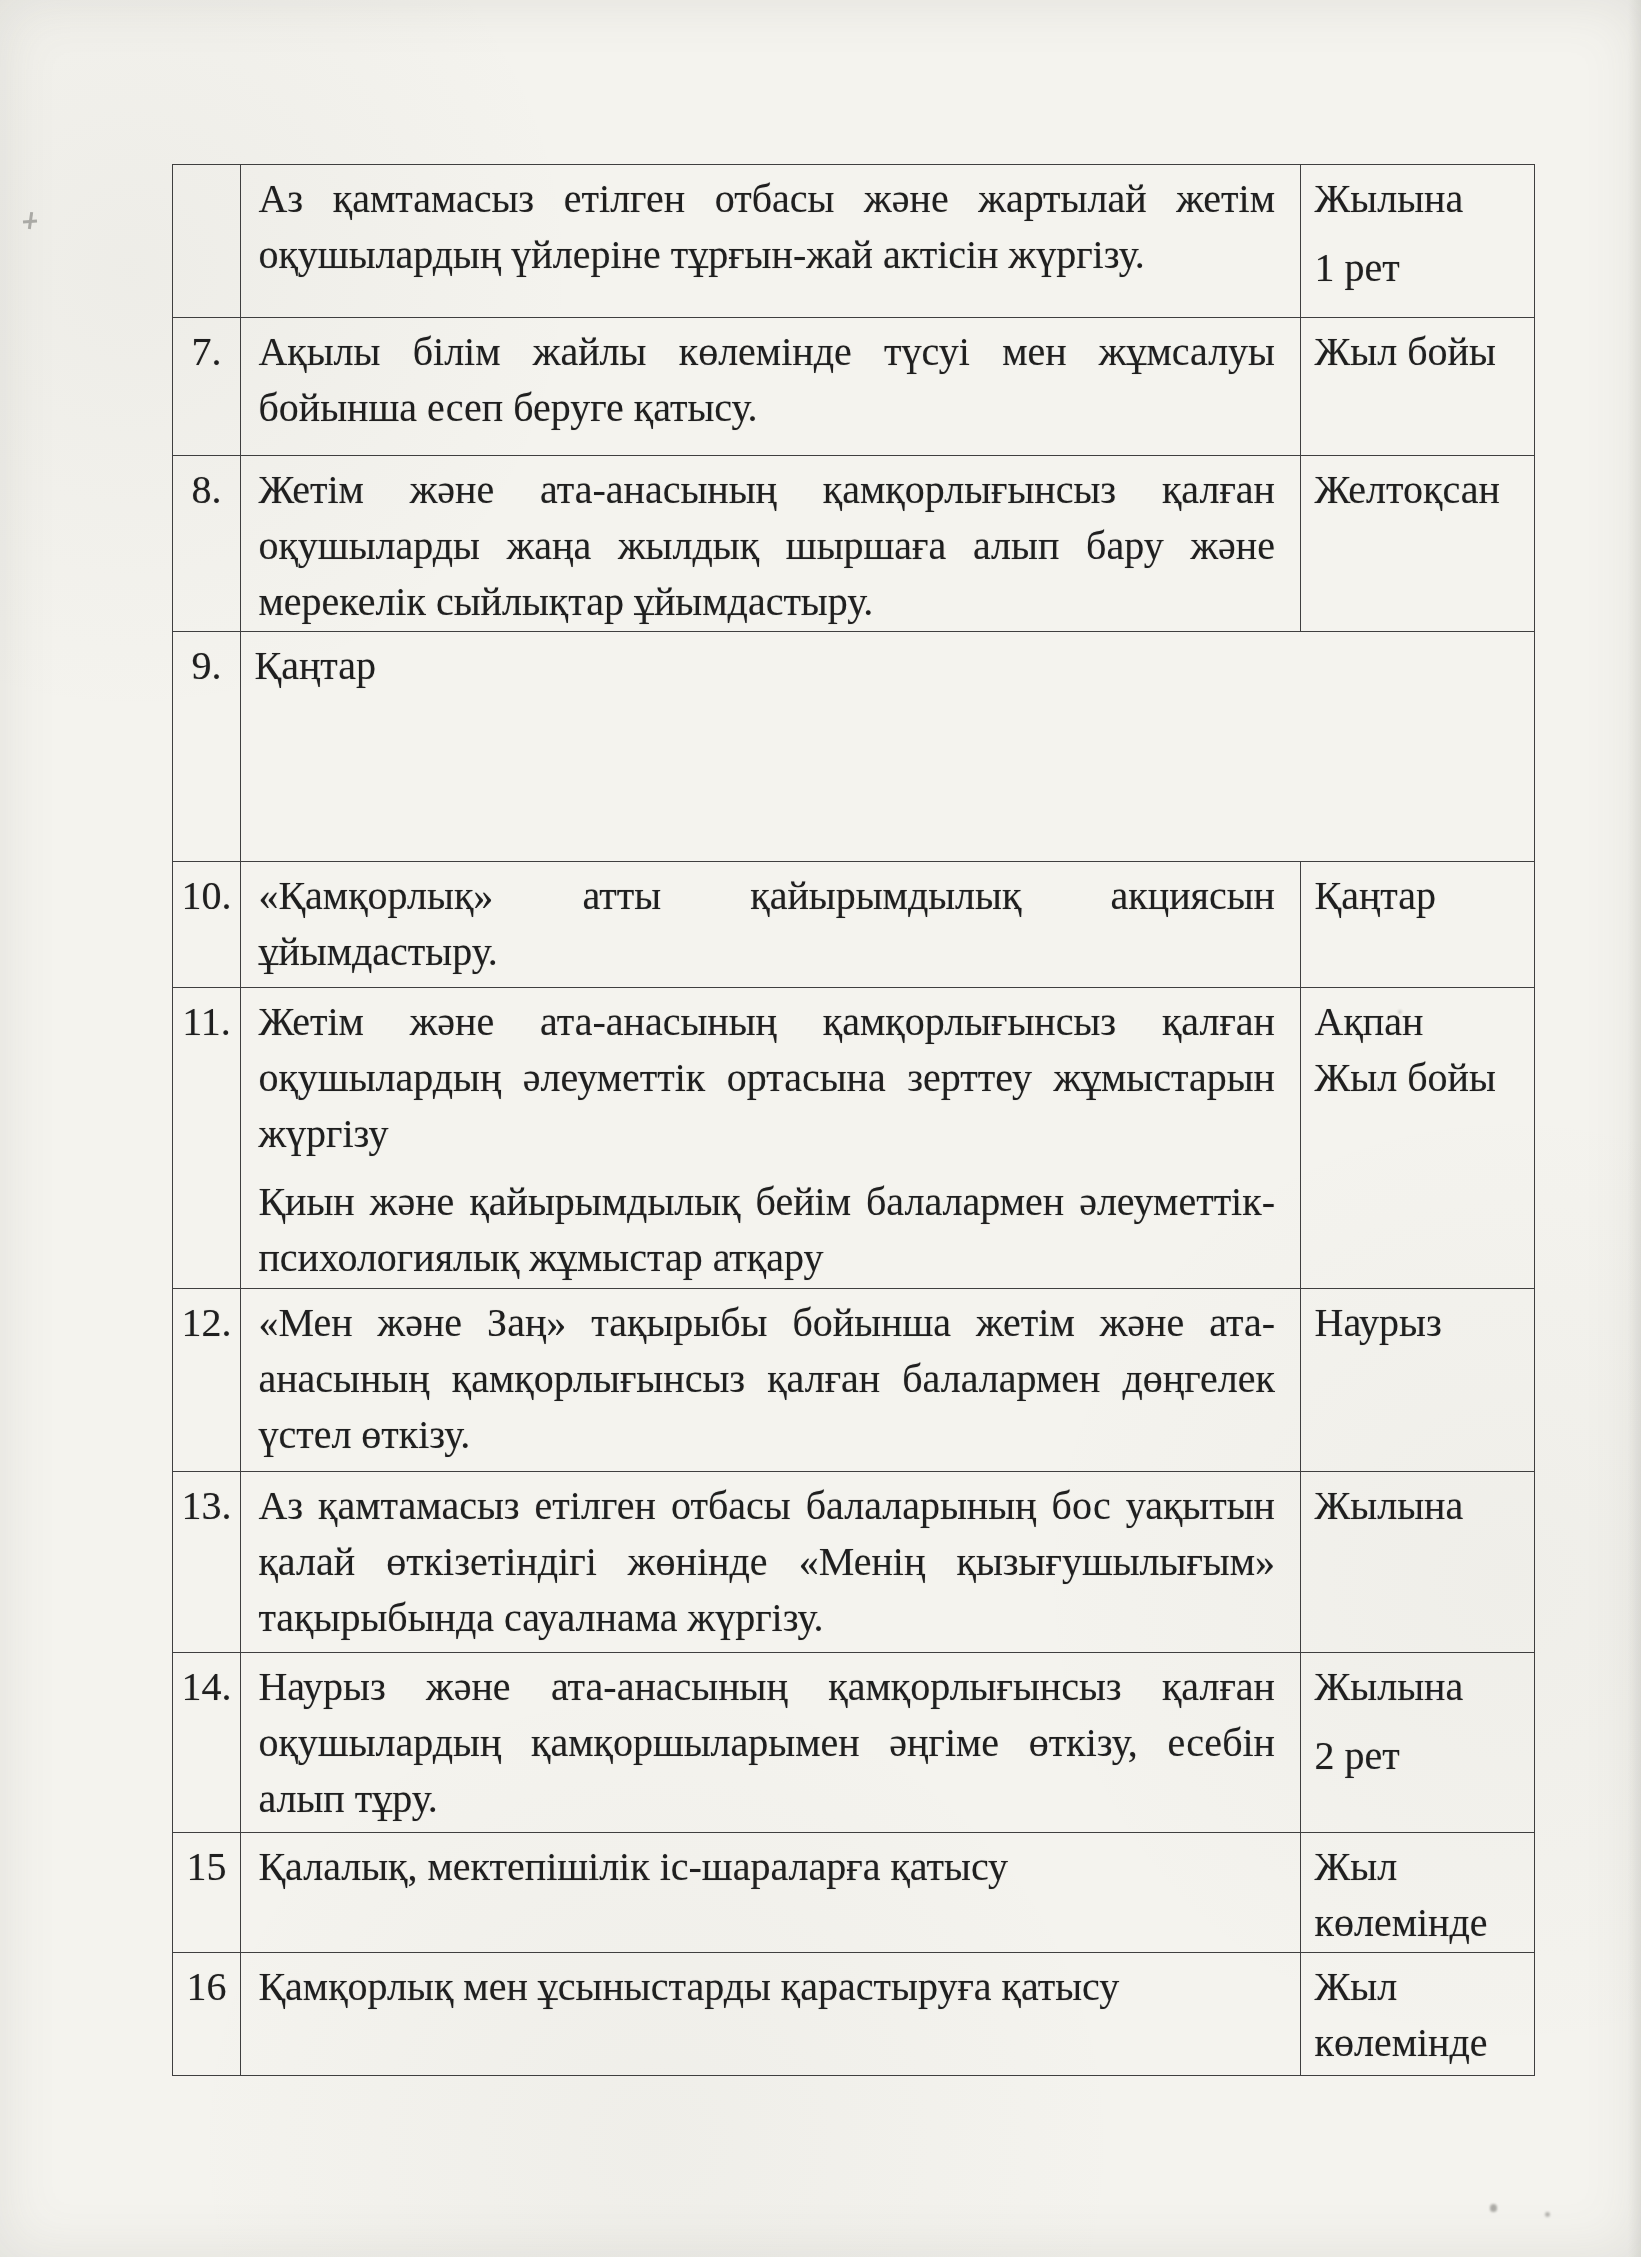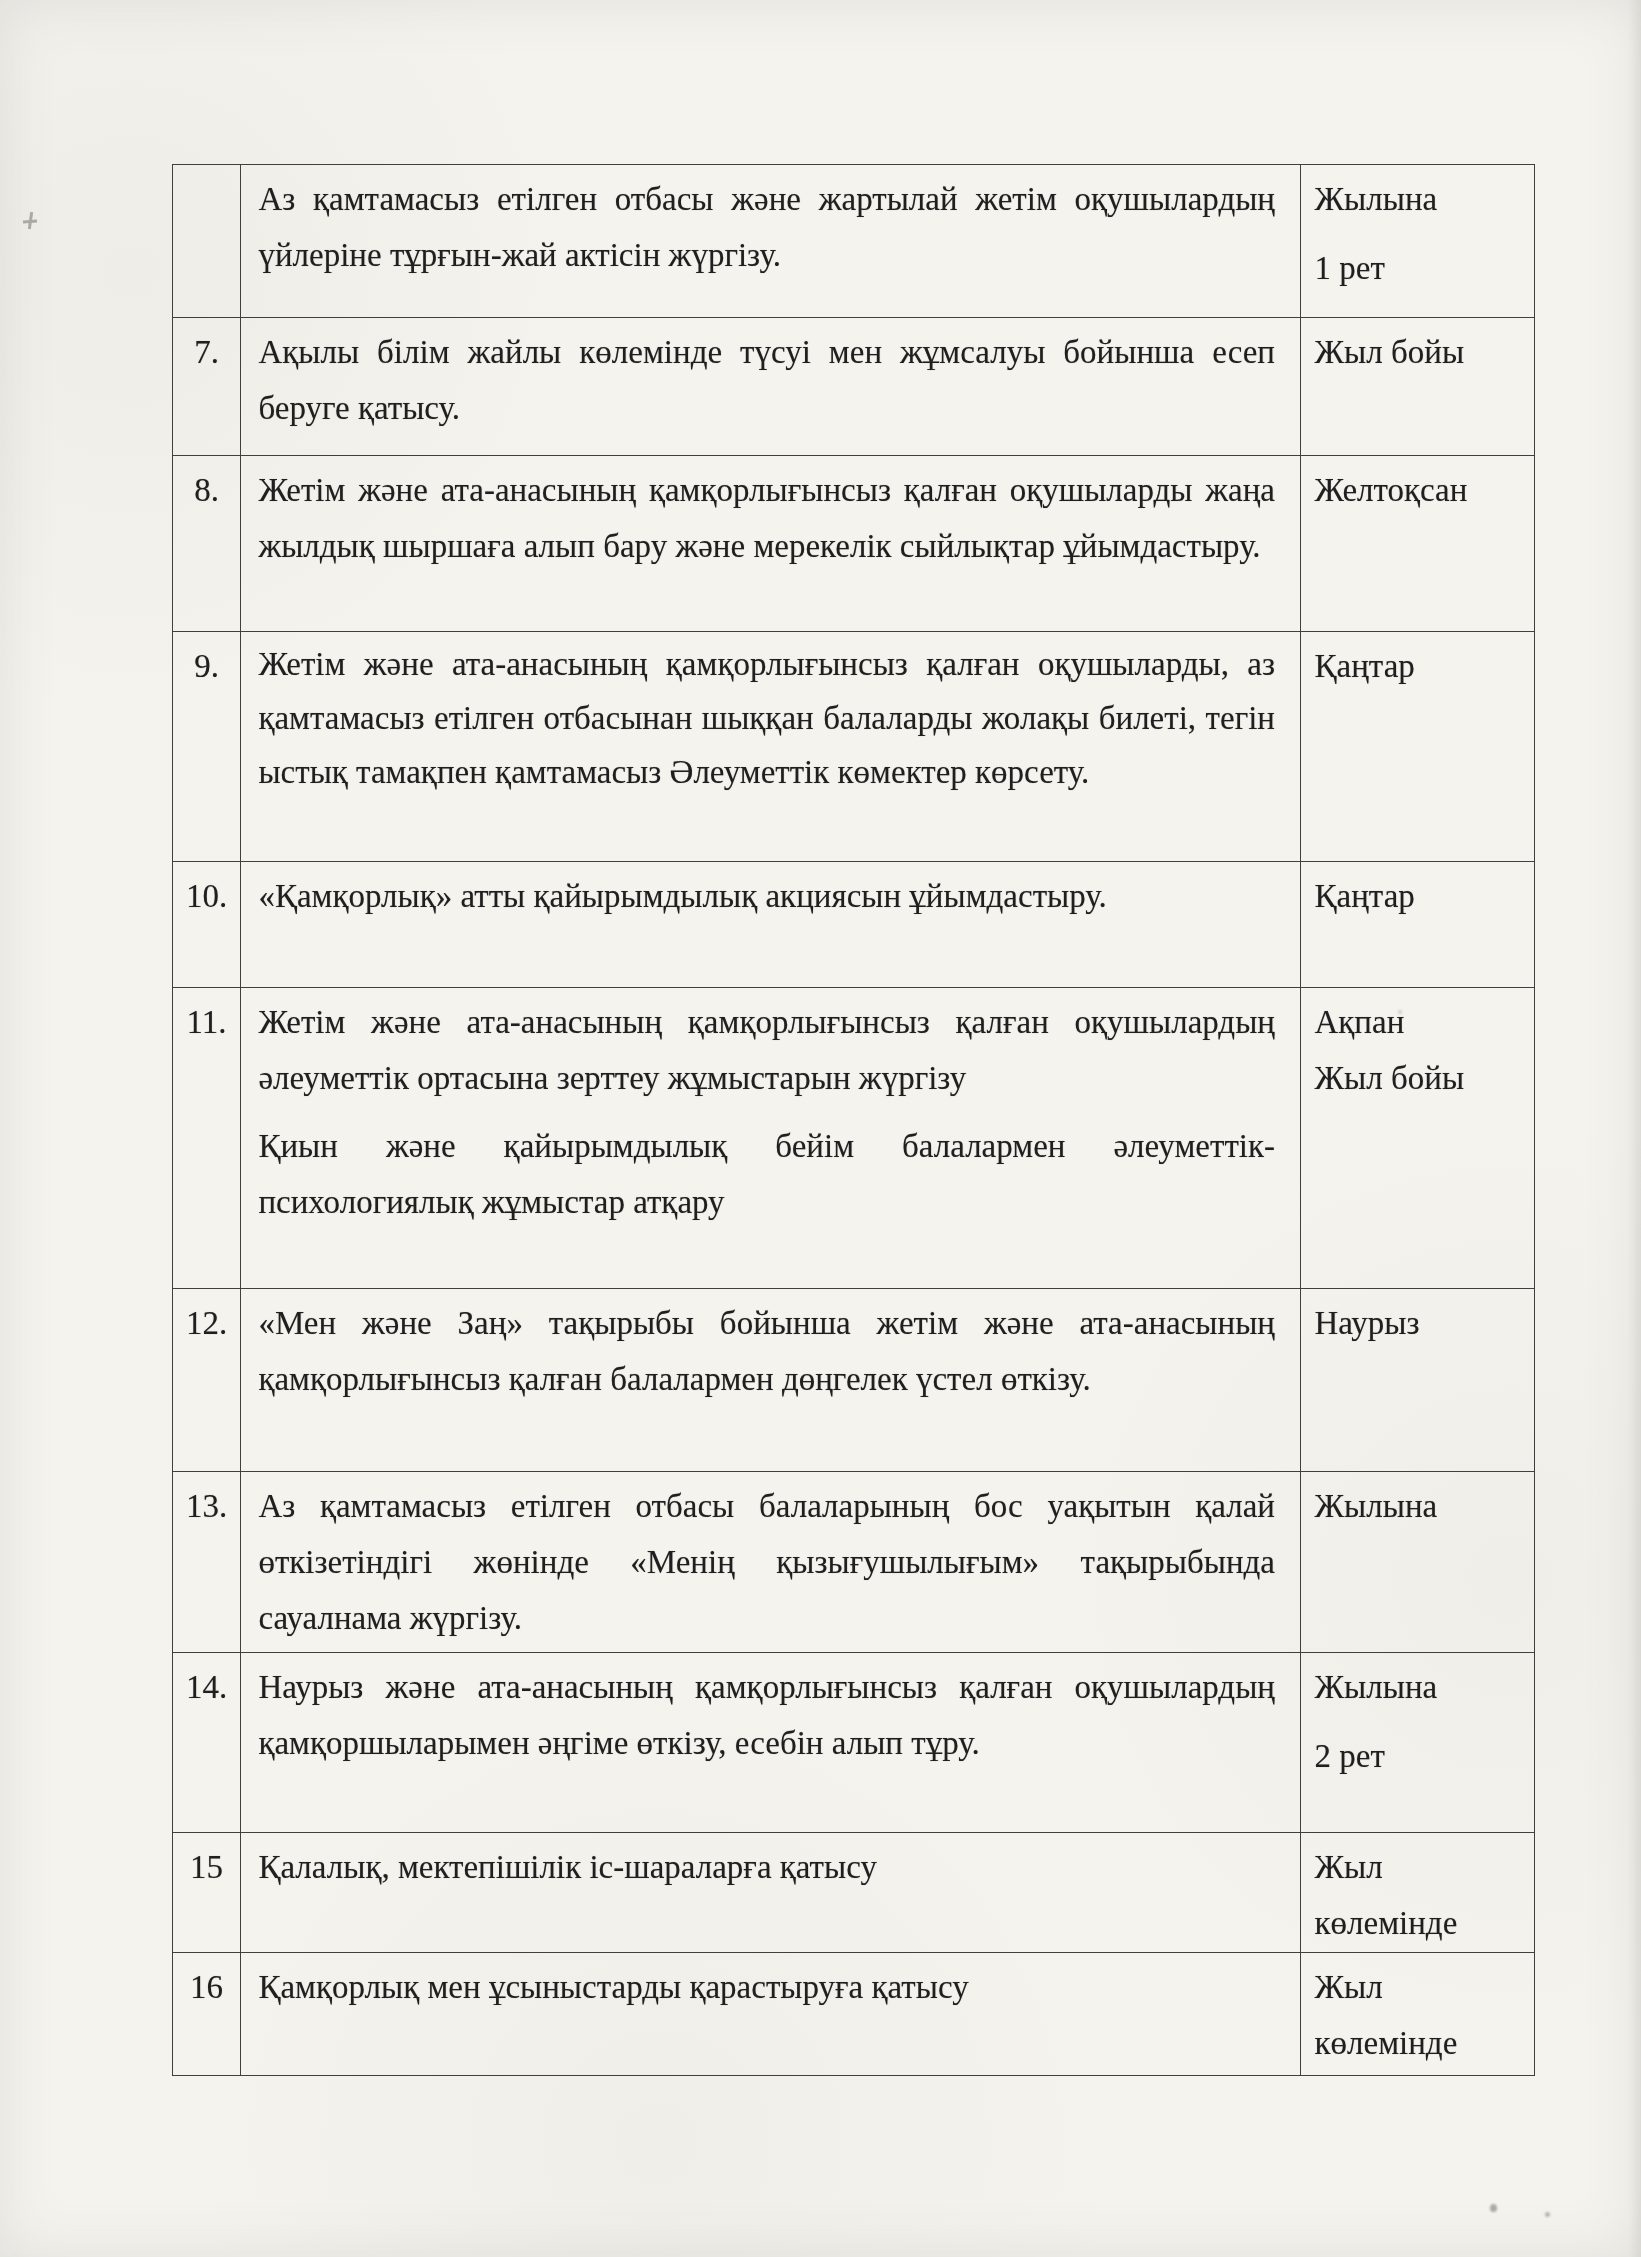--- a/index.html
+++ b/index.html
@@ -36,21 +36,21 @@
   }
   .row{
     display:grid;
     grid-template-columns:68px 1060px 1fr;
     border-bottom:1.9px solid var(--line);
     box-sizing:border-box;
   }
   .row:last-child{border-bottom:none;}
   .cell{
     box-sizing:border-box;
-    font-size:33px;
+    font-size:40px;
     line-height:56px;
     text-shadow:0 0 1px rgba(25,25,25,0.35);
   }
   .cell p{margin:0;}
   .cell p:empty{display:none;}
   .num{
     border-right:1.9px solid var(--line);
     text-align:center;
     padding-top:5.8px;
   }
@@ -140,23 +140,20 @@
       <div class="cell desc">
           <p>Жетім және ата-анасының қамқорлығынсыз қалған оқушыларды жаңа жылдық шыршаға алып бару және мерекелік сыйлықтар ұйымдастыру.</p>
         </div>
       <div class="cell when">
           <p>Желтоқсан</p>
         </div>
     </div>
 
     <div class="row r3">
       <div class="cell num">9.</div>
-      <div class="cell desc">
-          <p>Жетім және ата-анасының қамқорлығынсыз қалған оқушыларды, аз қамтамасыз етілген отбасынан шыққан балаларды жолақы билеті, тегін ыстық тамақпен қамтамасыз Әлеуметтік көмектер көрсету.</p>
-        </div>
       <div class="cell when">
           <p>Қаңтар</p>
         </div>
     </div>
 
     <div class="row r4">
       <div class="cell num">10.</div>
       <div class="cell desc">
           <p>«Қамқорлық» атты қайырымдылық акциясын ұйымдастыру.</p>
         </div>

